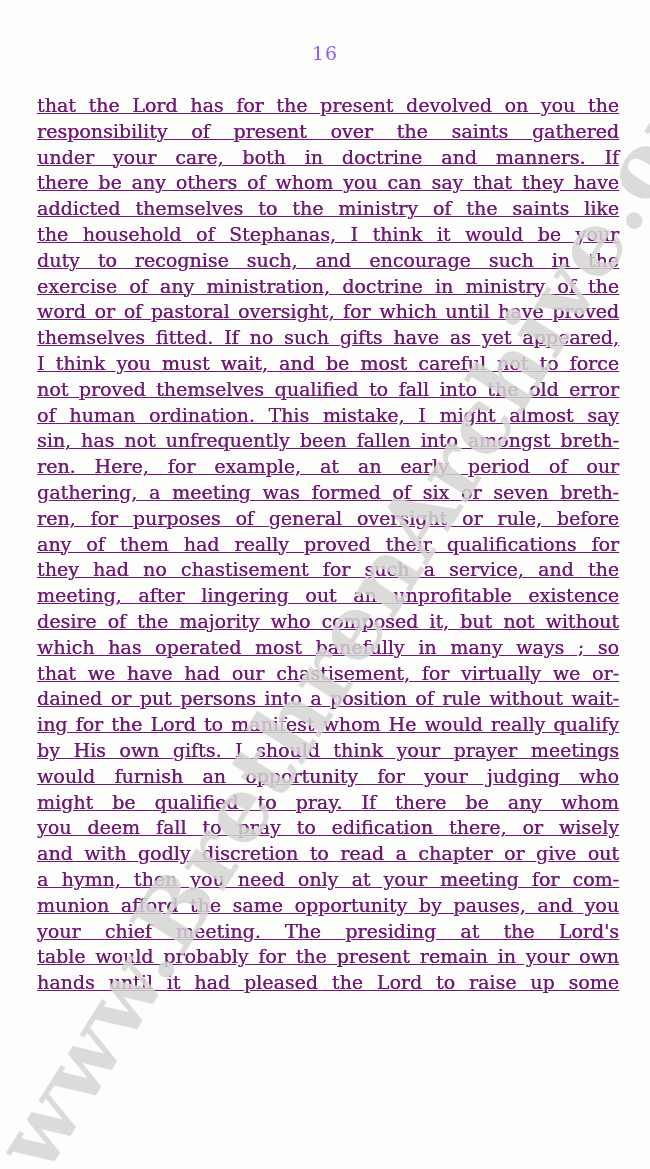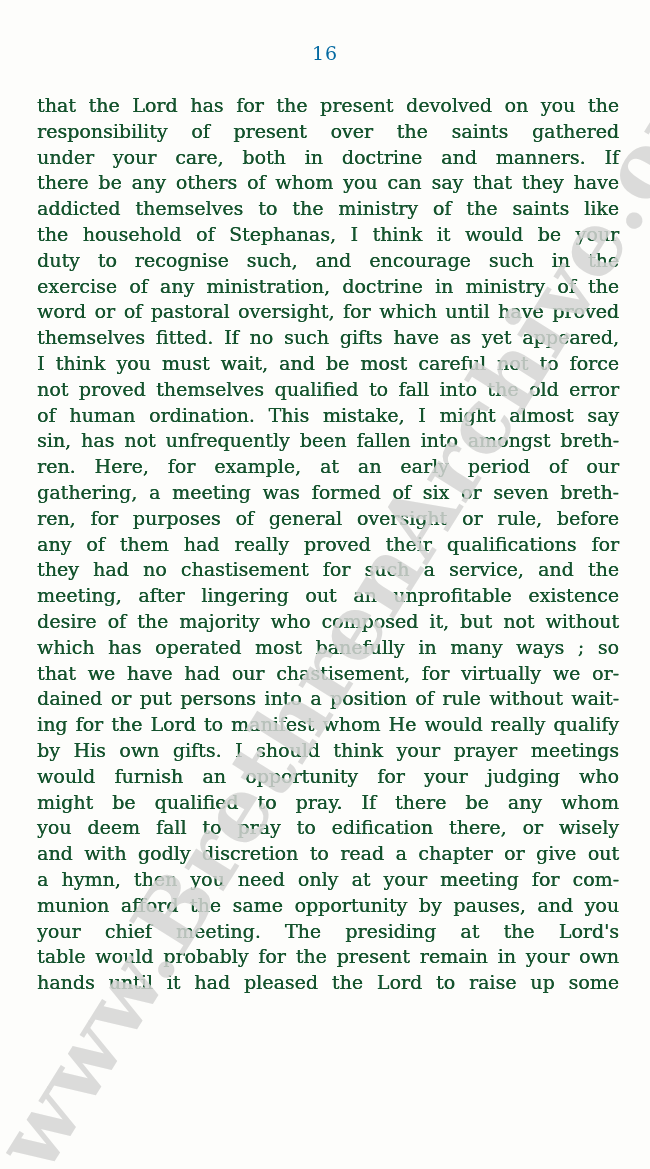--- a/index.html
+++ b/index.html
@@ -16,28 +16,29 @@
     font-family: "DejaVu Serif", "Liberation Serif", serif;
   }
   .page-number {
     position: absolute;
     top: 42px;
     left: 0;
     width: 650px;
     text-align: center;
     font-size: 19px;
     letter-spacing: 1px;
-    color: #0369a1;
+    color: #8b5cf6;
   }
   .text-block {
     position: absolute;
     top: 93px;
     left: 37px;
     width: 582px;
-    color: #14532d;
+    color: #701a75;
+    text-decoration: underline;
   }
   .text-line {
     font-size: 19px;
     line-height: 25.8px;
     text-align: justify;
     text-align-last: justify;
     white-space: normal;
     text-shadow: 0.3px 0 0 currentColor;
   }
   .watermark {

